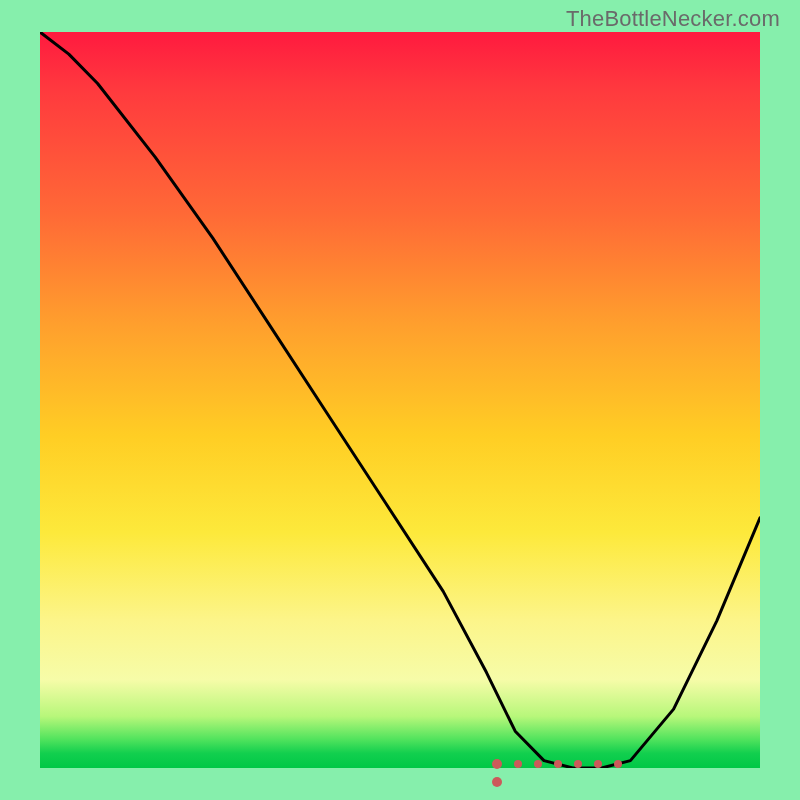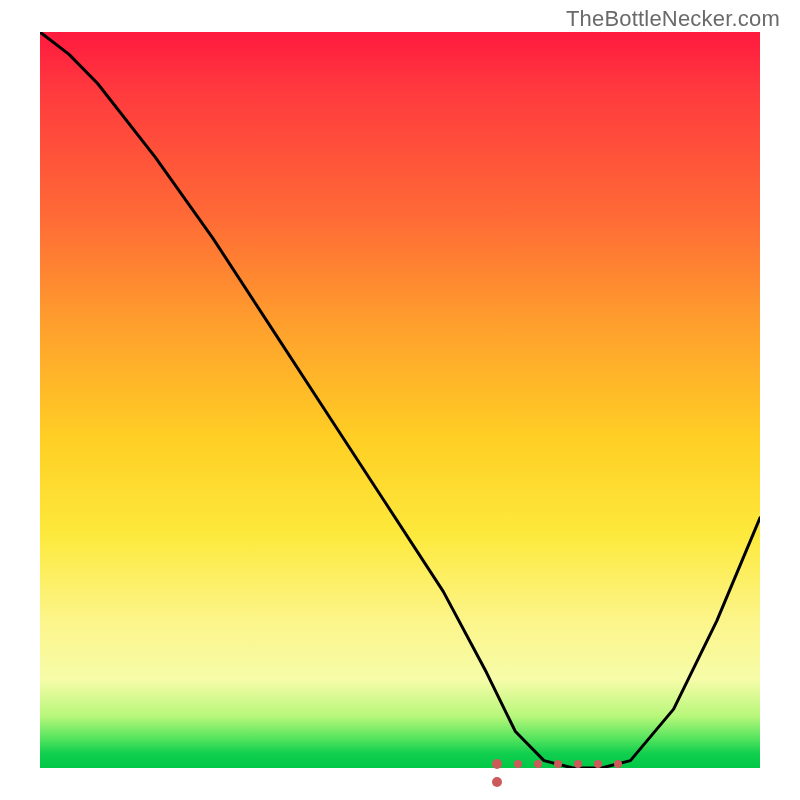--- a/index.html
+++ b/index.html
@@ -7,21 +7,21 @@
     padding: 0;
     width: 800px;
     height: 800px;
     background: #000000;
     overflow: hidden;
   }
   .stage {
     position: relative;
     width: 800px;
     height: 800px;
-    background: #ffffff;
+    background: #86efac;
   }
   .plot {
     position: absolute;
     left: 40px;
     top: 32px;
     width: 720px;
     height: 736px;
     
     background: linear-gradient(
       to bottom,

